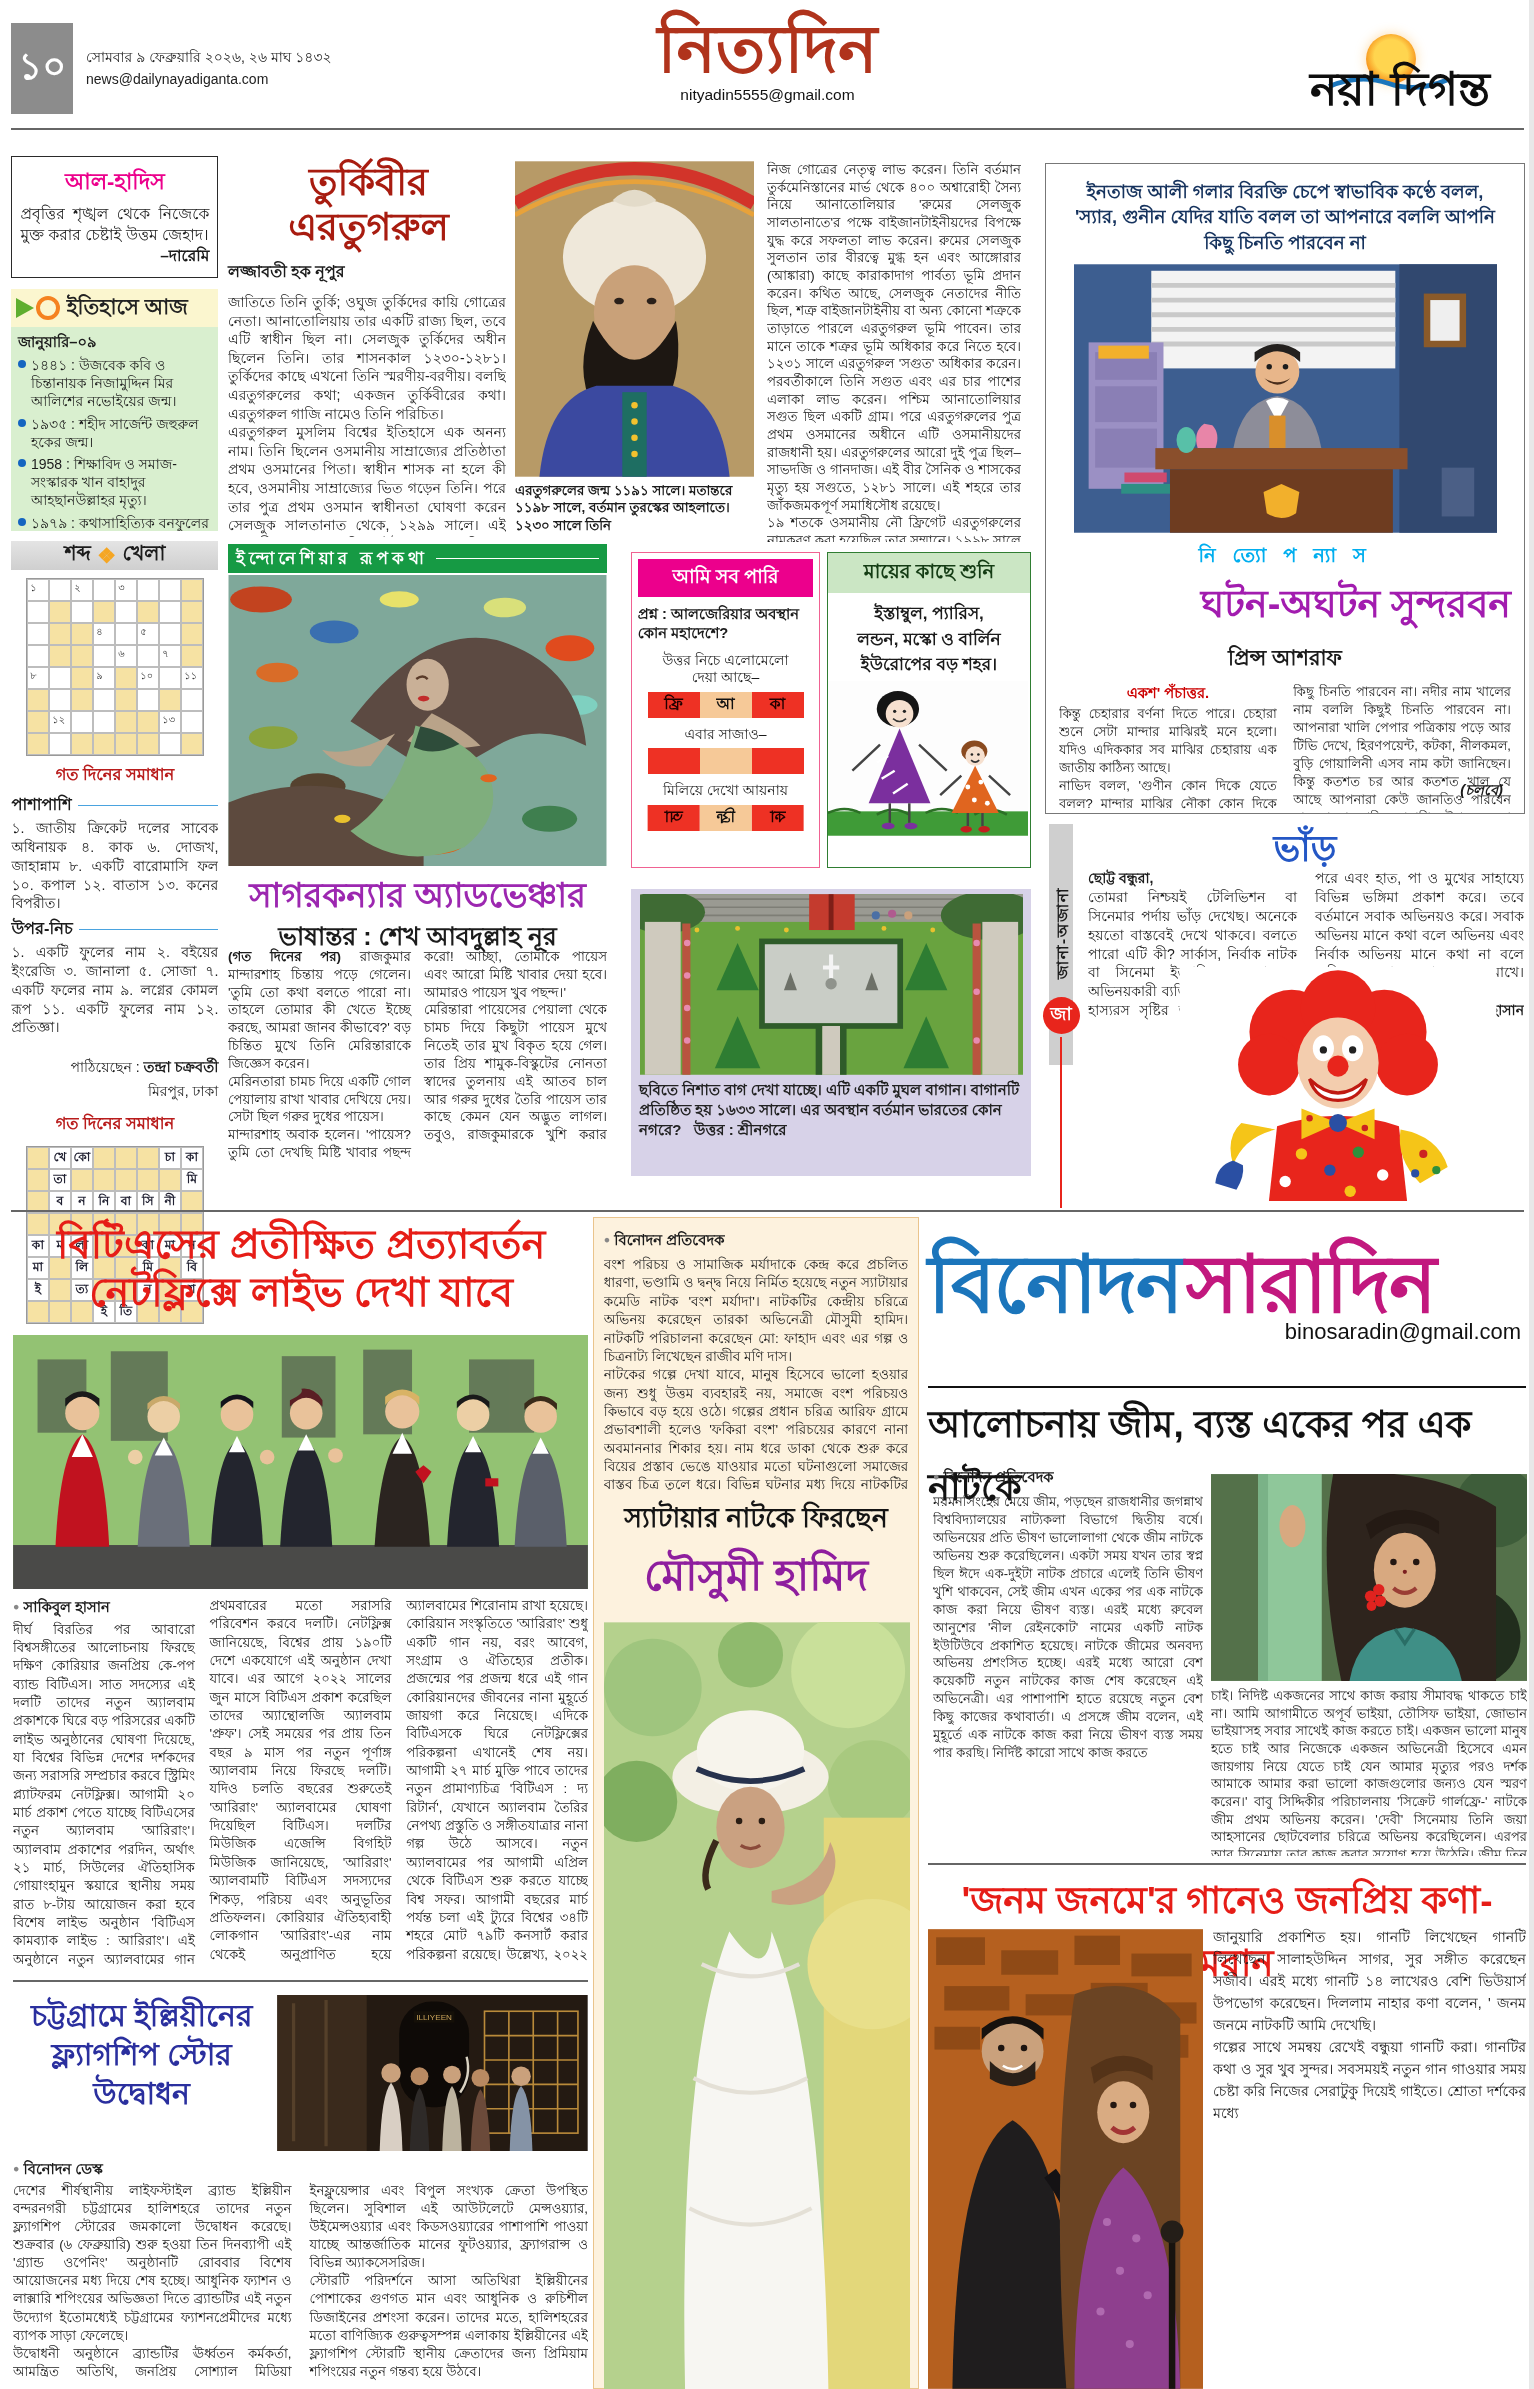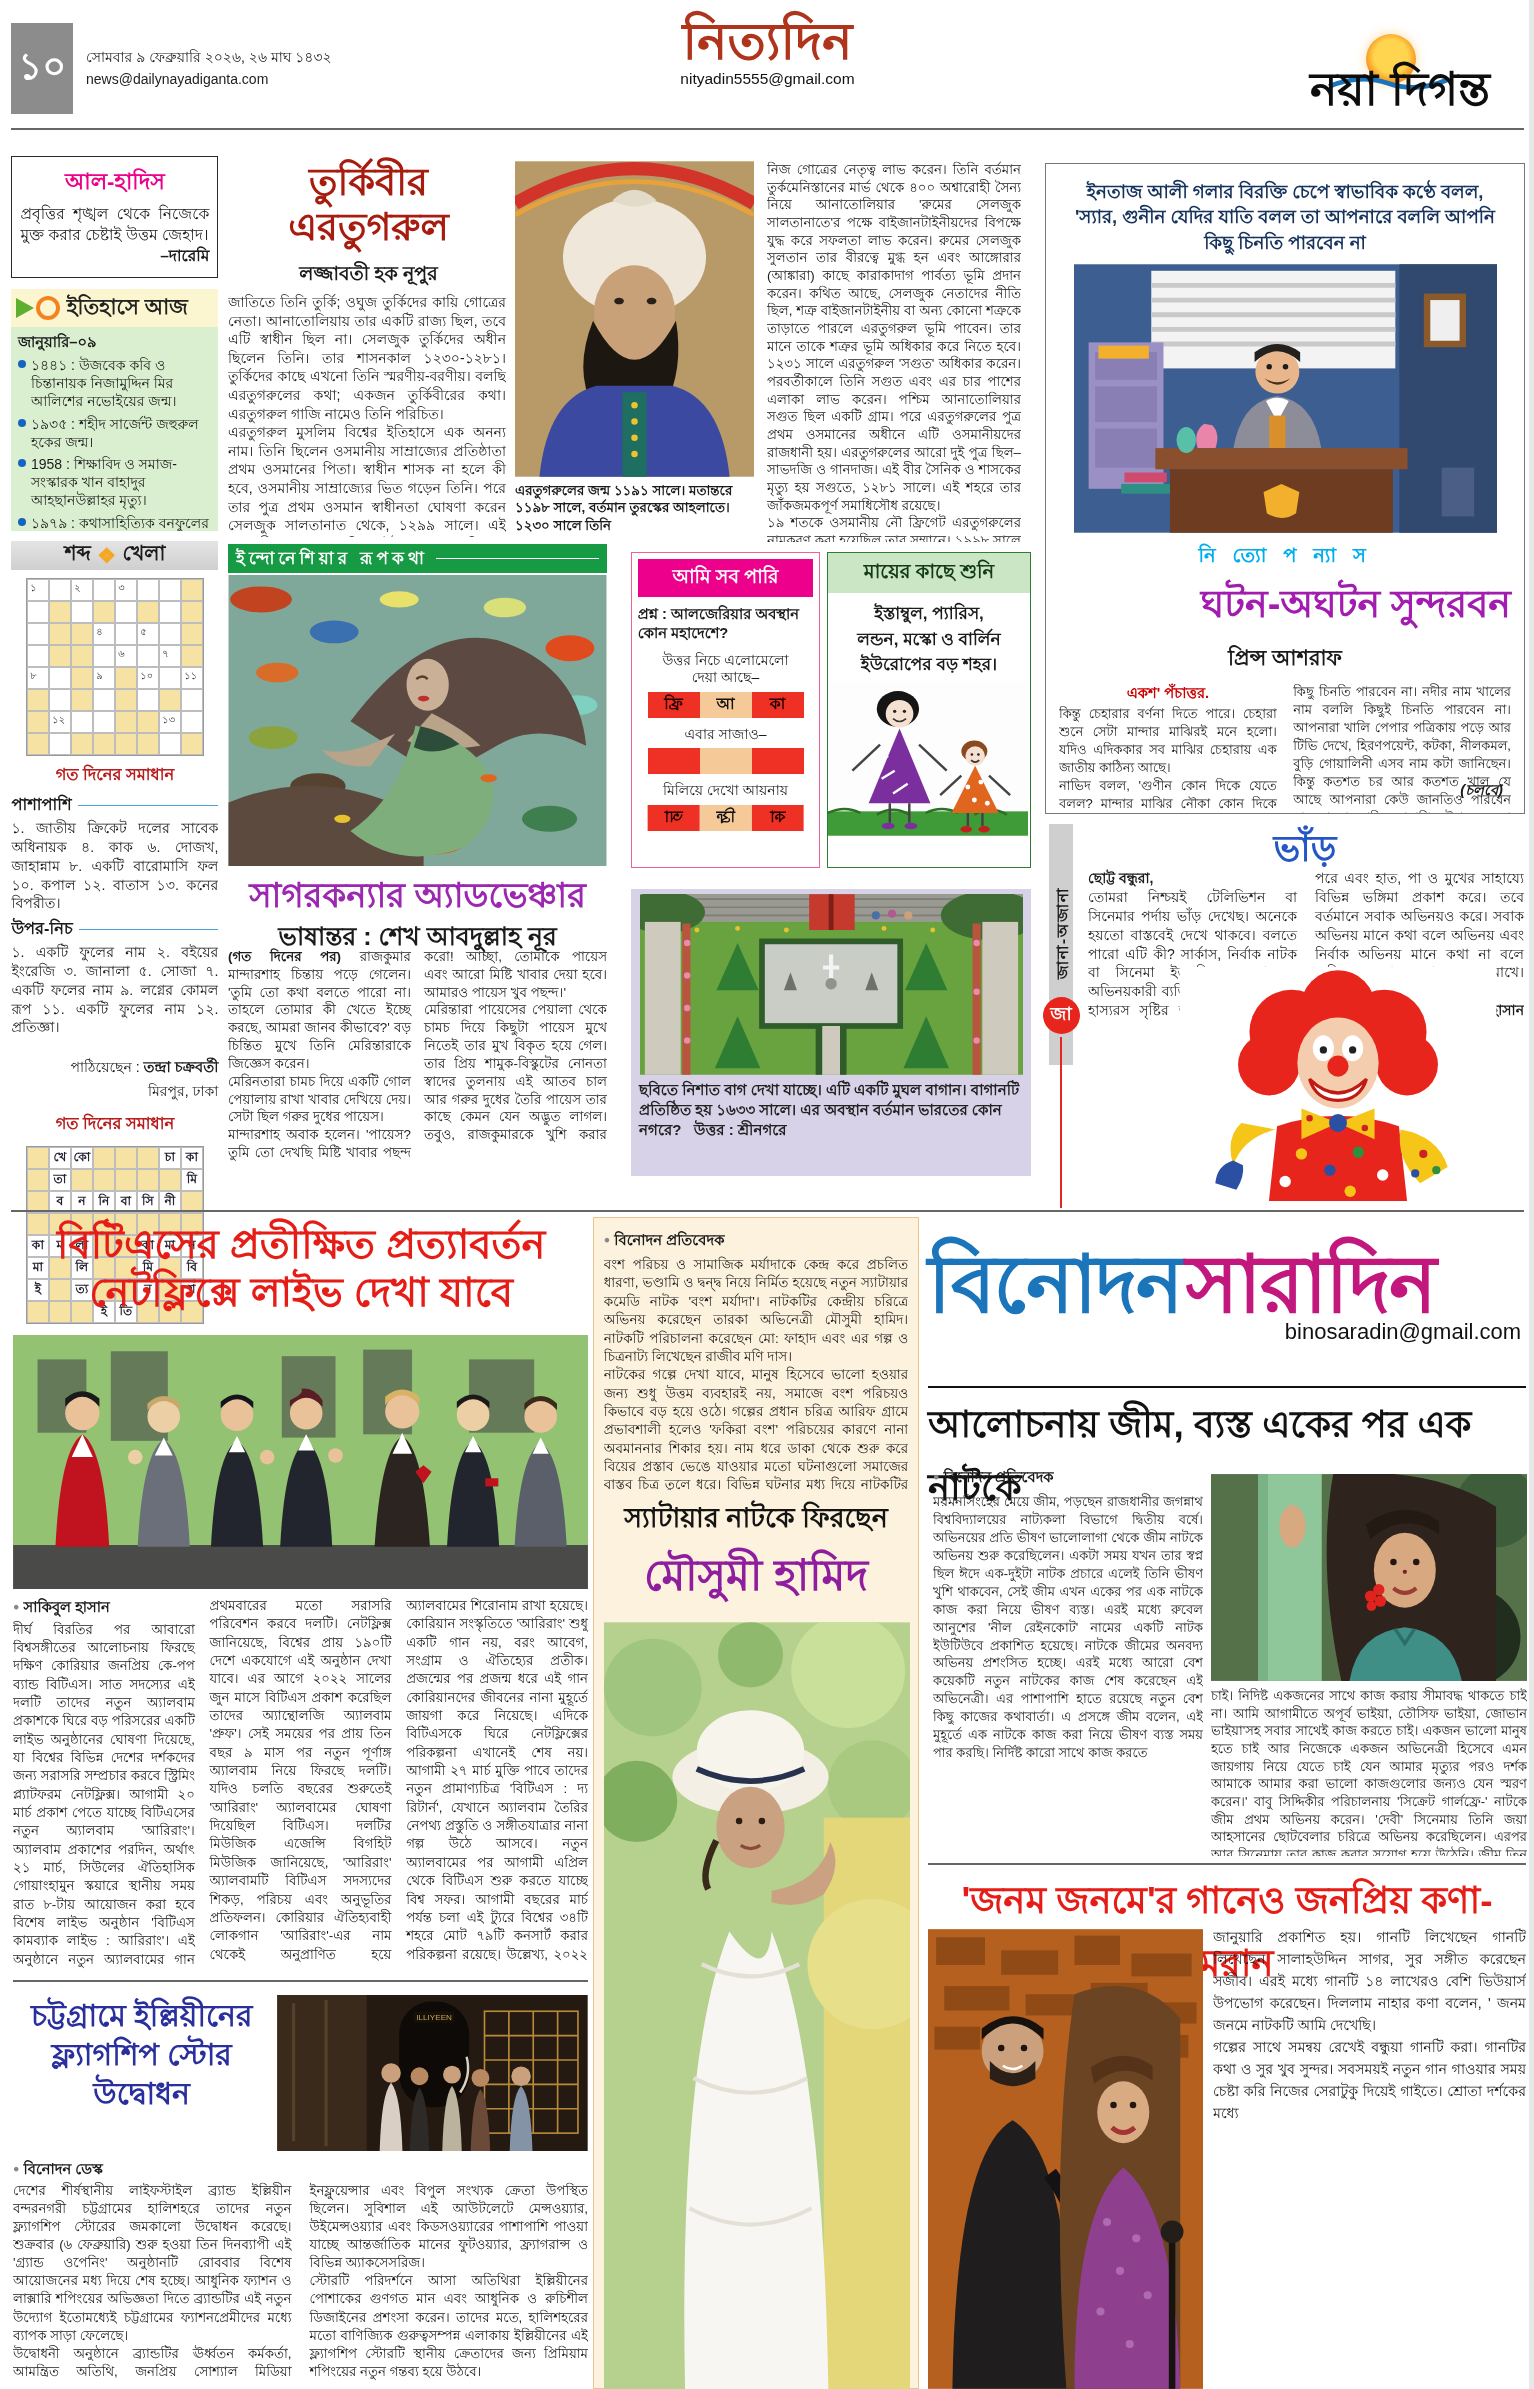--- a/index.html
+++ b/index.html
@@ -7,21 +7,21 @@
     font-family:Liberation Sans, sans-serif;color:#1b1b1b;overflow:hidden}
   .abs{position:absolute}
   .just{text-align:justify}
   .pre{white-space:pre-line}
   .ovh{overflow:hidden}
   
   .pagenum{left:11.4px;top:23px;width:62px;height:91px;background:#8c8c8c;color:#fff;
     display:flex;align-items:center;justify-content:center;font-size:37px;font-weight:bold}
   .dateline{left:86px;top:47px;font-size:14px;line-height:1.55;color:#222}
   .masthead-wrap{left:562px;top:14.7px;width:411px;text-align:center}
-  .masthead{font-size:51px;font-weight:800;color:#b0331c;line-height:1.05}
+  .masthead{font-size:66px;font-weight:800;color:#b0331c;line-height:1.05}
   .masthead-mail{font-size:15.5px;color:#111;margin-top:1.6px}
   .brand{left:1278px;top:39px;width:244px;height:81px}
   .brand-sun{position:absolute;left:88px;top:-4.9px;width:50px;height:50px;border-radius:50%;
     background:radial-gradient(circle at 50% 45%,#ffd54f 0 45%,#f7941d 70%,#f3701b 100%);box-shadow:0 0 11.4px #f9a82566}
   .brand-wave{position:absolute;left:49px;top:33px;width:122px;height:21px}
   .brand-text{position:absolute;left:0;top:14.7px;width:244px;text-align:center;font-size:46px;font-weight:800;color:#0d0d0d}
   .hrule{background:#666}
   
   .leftcol{left:11.4px;top:156px;width:207px}
   .hadith{border:1.6px solid #2a2a2a;padding:6.5px 8.1px;height:107px;overflow:hidden;margin-bottom:11.4px}
@@ -44,21 +44,21 @@
   .num{font-size:9.8px;padding:0.8px 0 0 2.4px;color:#333}
   .ltr{display:flex;align-items:center;justify-content:center;font-size:12.2px;font-weight:bold;color:#223}
   .sol-title{color:#b91c1c;font-weight:800;font-size:16.3px;text-align:center;margin:6.5px 0 3.3px}
   .clue-head{display:flex;align-items:center;font-weight:800;font-size:16.3px;margin-top:3.3px}
   .clue-head .line{flex:1;border-top:1.6px solid #4aa3df;margin-left:6.5px}
   .clue{font-size:14.2px;line-height:1.32;text-align:justify;max-height:104px;overflow:hidden}
   .sender{text-align:right;font-size:14px;margin-top:18px}
   .sender b{font-size:14.7px}
   
   .ert-title{left:228px;top:160px;width:281px;font-size:38px;line-height:1.18;font-weight:800;color:#a81c10;text-align:center}
-  .ert-byline{left:228px;top:259px;width:281px;text-align:center;font-weight:800;font-size:19px}
+  .ert-byline{left:228px;top:259px;width:281px;text-align:left;font-weight:800;font-size:16px}
   .ert-body{left:228px;top:293px;width:278px;height:244px;font-size:14px;line-height:1.33}
   .ert-caption{left:515px;top:482px;width:244px;font-size:13.4px;font-weight:bold;line-height:1.3}
   .ert-body2{left:767px;top:161px;width:254px;height:381px;font-size:13.3px;line-height:1.33}
   
   .folk-banner{left:228px;top:544px;width:379px;height:29px;background:#169a44;color:#fff;display:flex;align-items:center;padding:0 8.1px;box-sizing:border-box}
   .folk-banner span{font-weight:800;font-size:17px;letter-spacing:4.1px}
   .folk-banner .wline{flex:1;border-top:1.6px solid #fff;margin-left:8.1px}
   .folk-title{left:228px;top:869px;width:379px;text-align:center;font-size:34px;font-weight:800;color:#9c27b0}
   .folk-byline{left:228px;top:917px;width:379px;text-align:center;font-size:25px;font-weight:bold}
   .folk-cols{left:228px;top:948px;width:379px;height:221px;column-count:2;column-gap:13px;font-size:13.4px;line-height:1.33}

